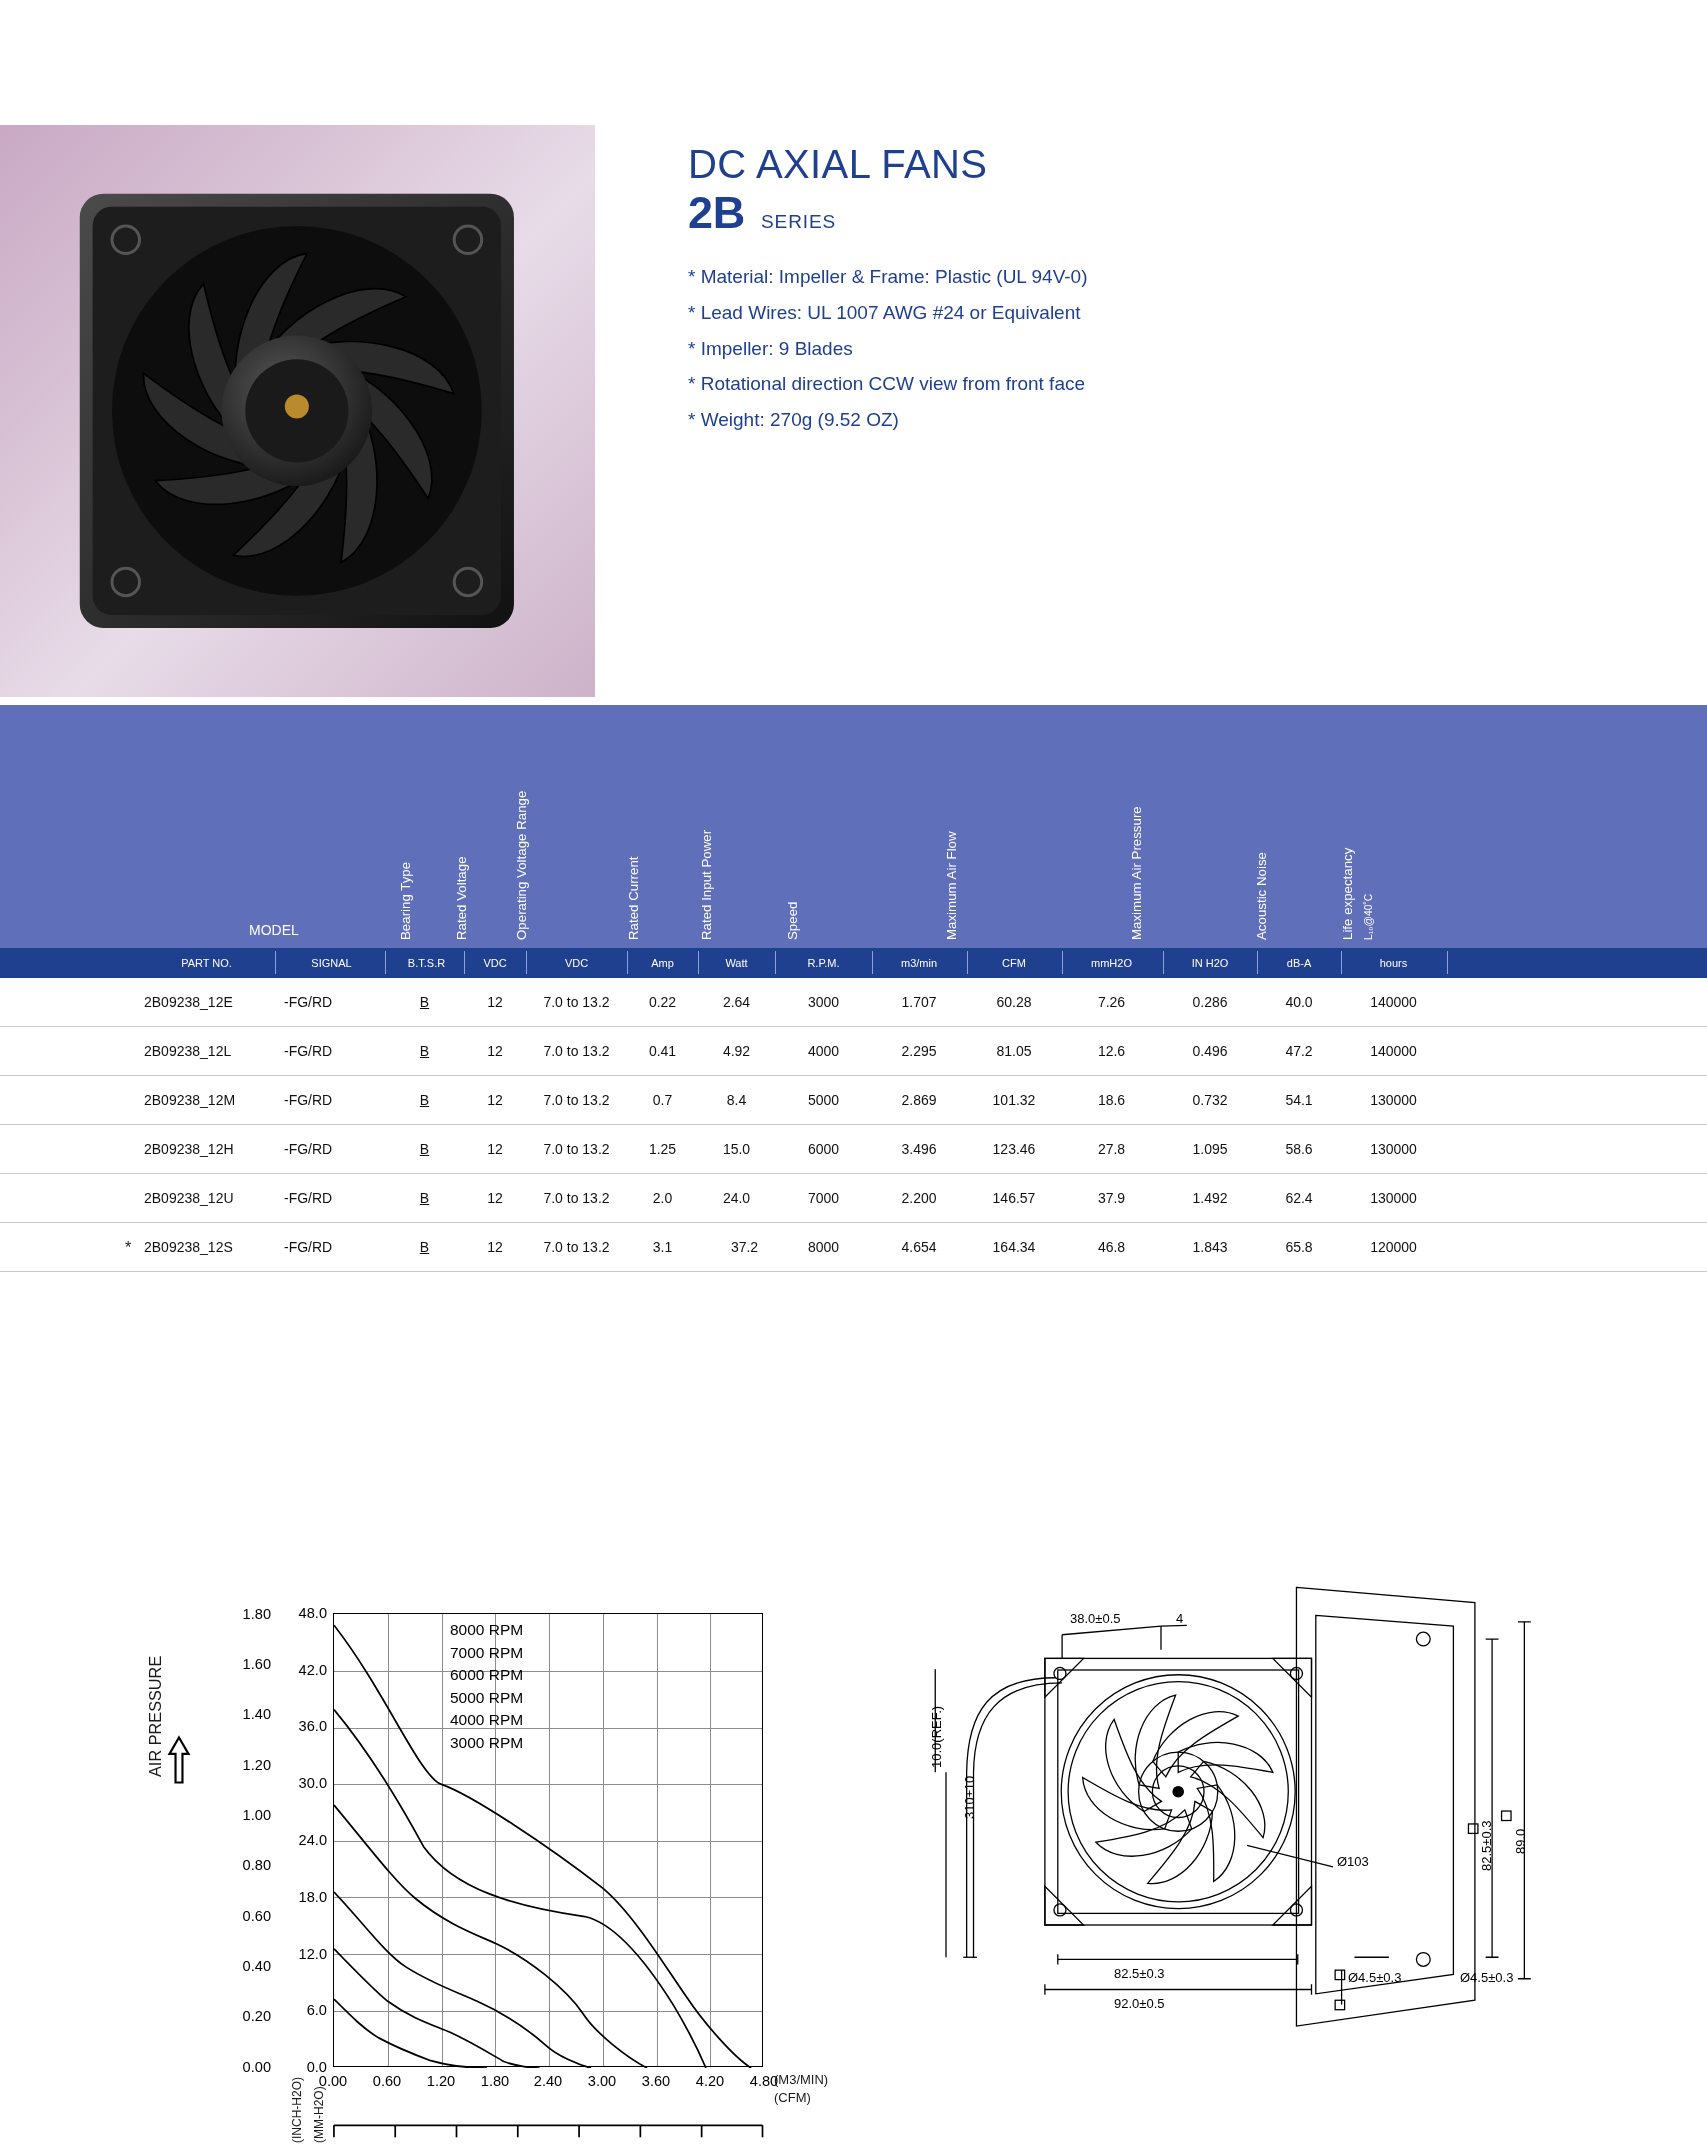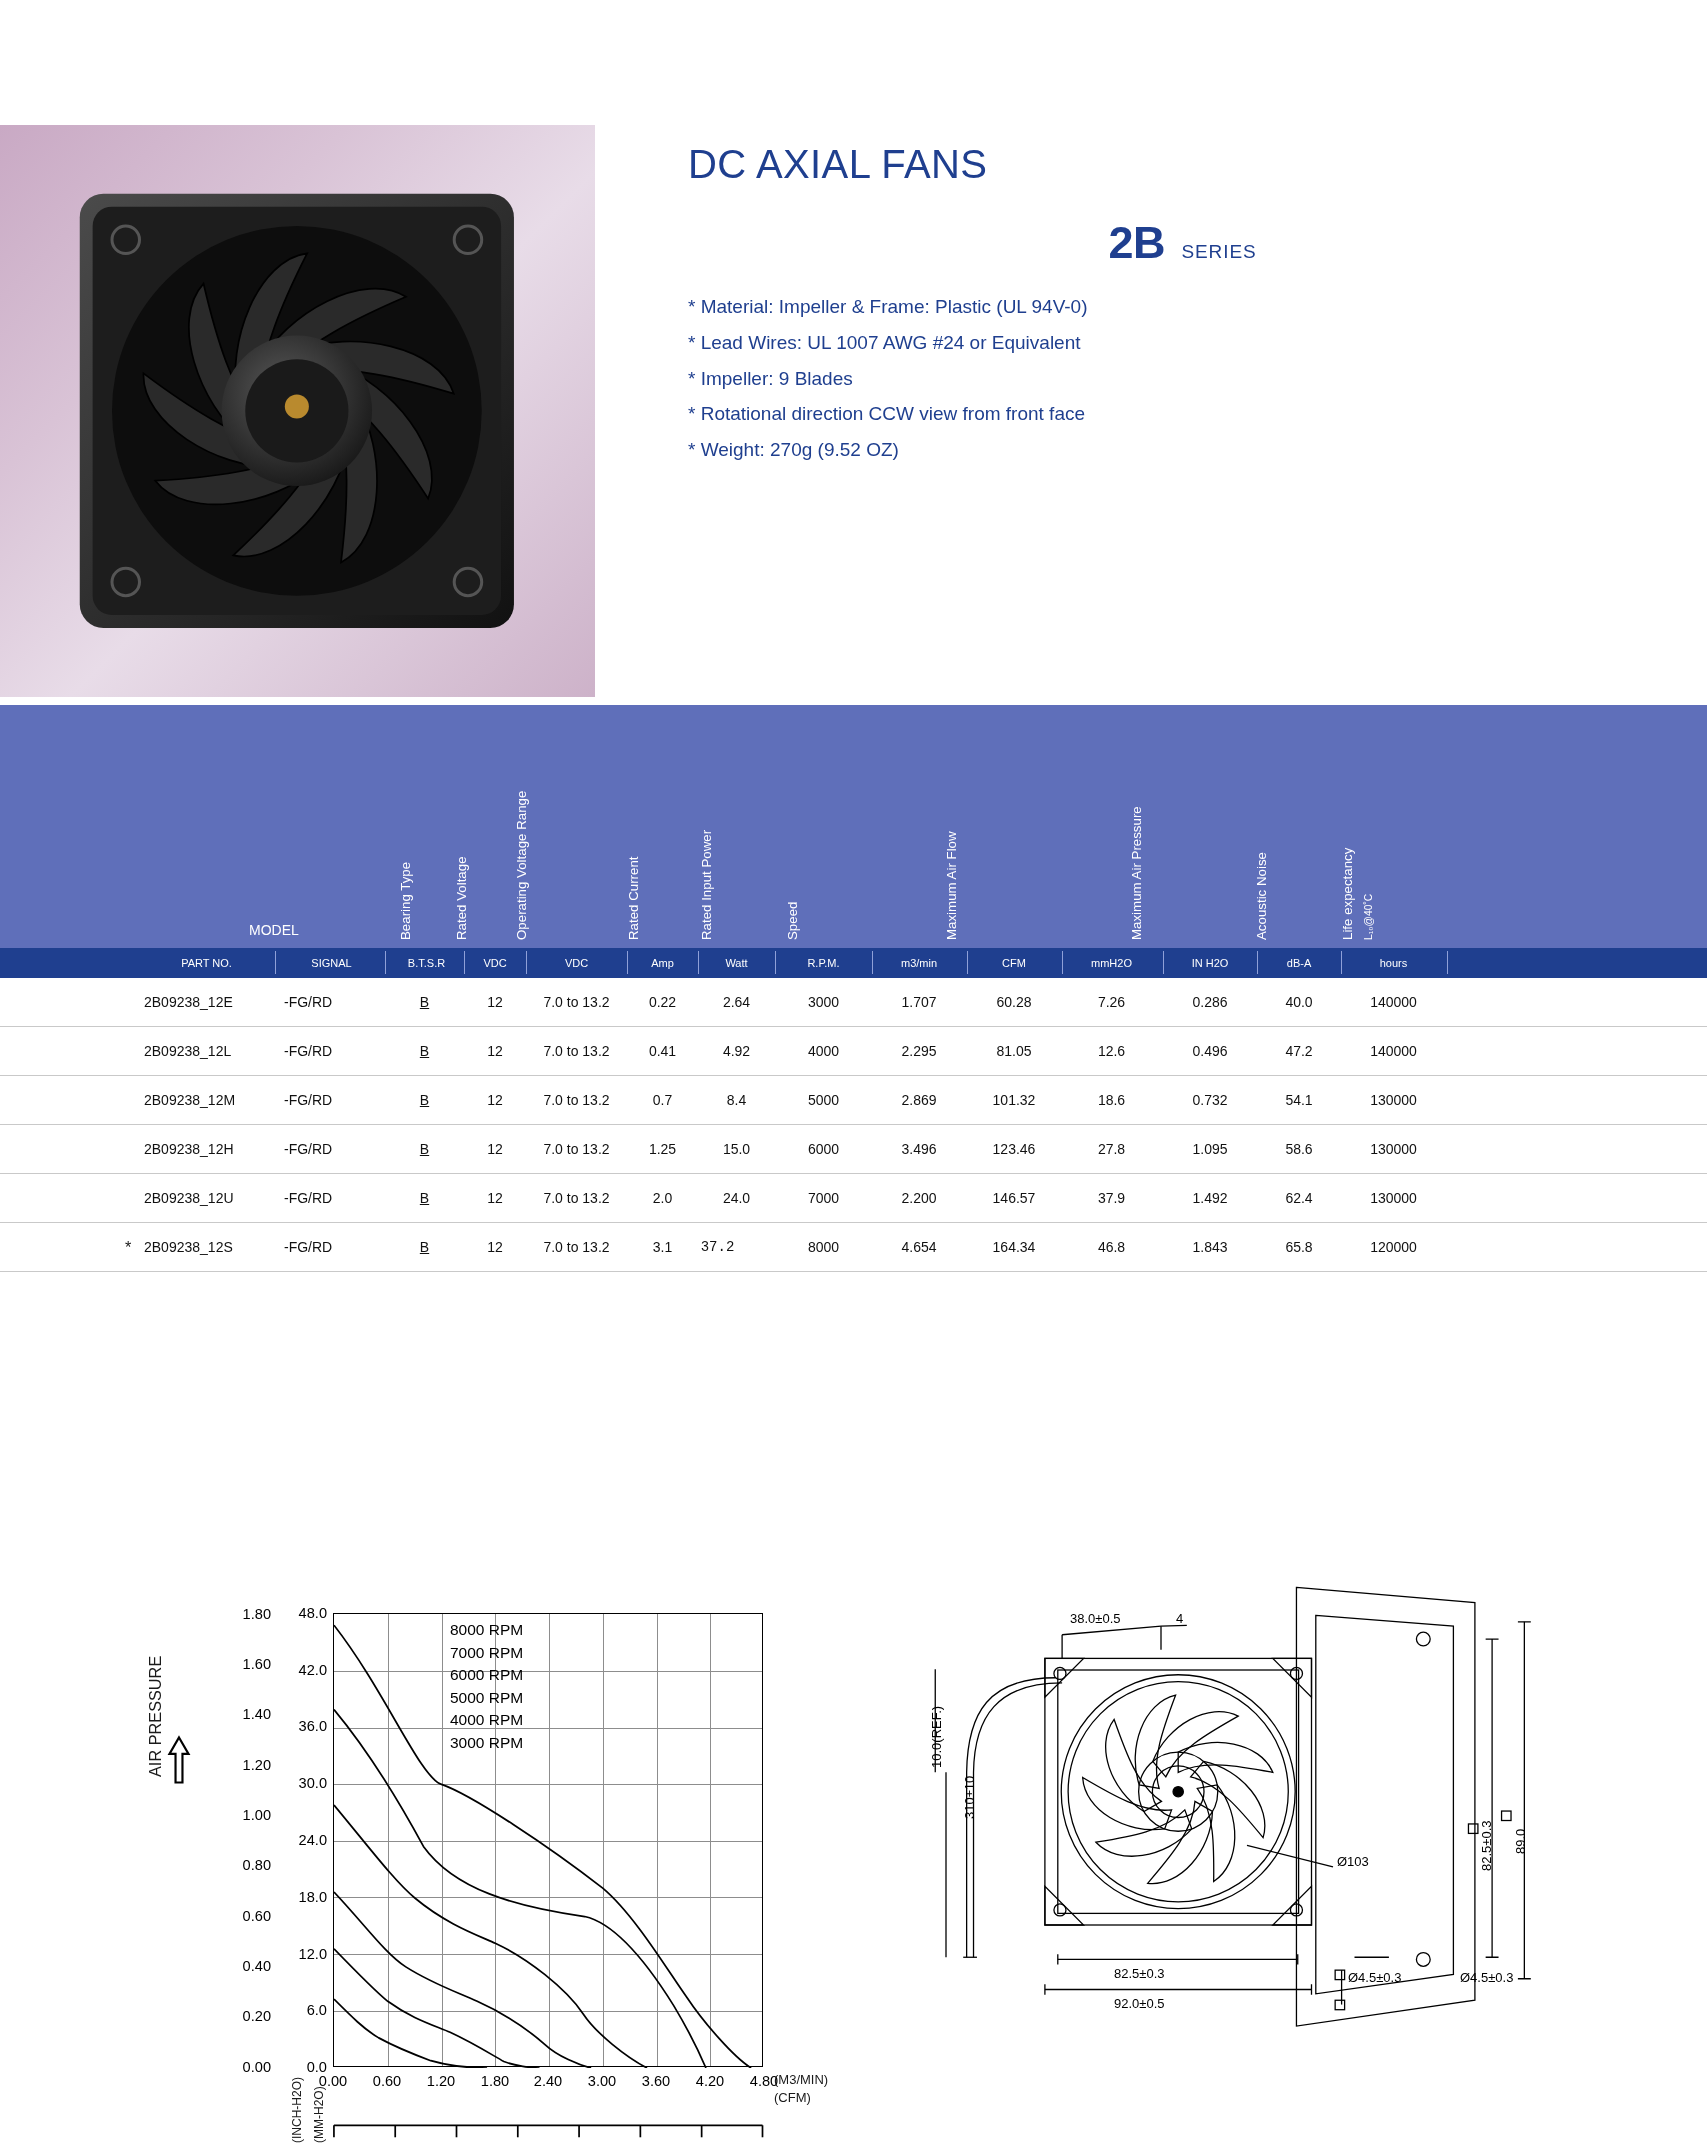--- a/index.html
+++ b/index.html
@@ -7,21 +7,21 @@
 
   
   #product-photo{
     position:absolute;left:0;top:125px;width:595px;height:572px;
     background:linear-gradient(135deg,#c9a9c4 0%,#d9c3d6 30%,#e8dce8 55%,#cdb2c9 100%);
   }
   #fan-art{position:absolute;left:69px;top:58px;width:460px;height:460px;}
 
   #header-text{position:absolute;left:688px;top:142px;width:989px;}
   #doc-title{font-size:40px;color:#1f3f8f;letter-spacing:0.4px;font-weight:400;}
-  #series-line{margin-top:30px;text-align:center;}
+  #series-line{}
   #series-code{font-size:45px;font-weight:bold;color:#1f3f8f;letter-spacing:-0.4px;}
   #series-word{font-size:19px;color:#1f3f8f;margin-left:16.3px;letter-spacing:0.9px;}
   #dims{font-size:32px;color:#1f3f8f;margin-top:3.4px;}
   #bullets{margin-top:27px;}
   .bullet{font-size:19px;color:#1f3f8f;margin-bottom:13.8px;}
 
   
   #spec-table{position:absolute;left:0;top:705px;width:1707px;}
   #band{background:#5f6fba;height:243px;position:relative;}
   #band-model{position:absolute;left:249px;top:217px;font-size:14px;color:#ffffff;}
@@ -277,21 +277,21 @@
     </div>
 
     <div class="row">
       <div class="star">*</div>
       <div class="cell left" style="left:144px;width:129px;">2B09238_12S</div>
       <div class="cell left" style="left:284px;width:103px;">-FG/RD</div>
       <div class="cell uline" style="left:387px;width:75px;">B</div>
       <div class="cell" style="left:465px;width:60px;">12</div>
       <div class="cell" style="left:527px;width:99px;">7.0 to 13.2</div>
       <div class="cell" style="left:628px;width:69px;">3.1</div>
-      <div class="cell" style="left:680px;width:75px;font-family:Liberation Mono, monospace;">37.2</div>
+      <div class="cell" style="left:707px;width:75px;">37.2</div>
       <div class="cell" style="left:776px;width:95px;">8000</div>
       <div class="cell" style="left:873px;width:92px;">4.654</div>
       <div class="cell" style="left:968px;width:92px;">164.34</div>
       <div class="cell" style="left:1062px;width:99px;">46.8</div>
       <div class="cell" style="left:1164px;width:92px;">1.843</div>
       <div class="cell" style="left:1258px;width:82px;">65.8</div>
       <div class="cell" style="left:1342px;width:103px;">120000</div>
     </div>
   </div>
 </div>

